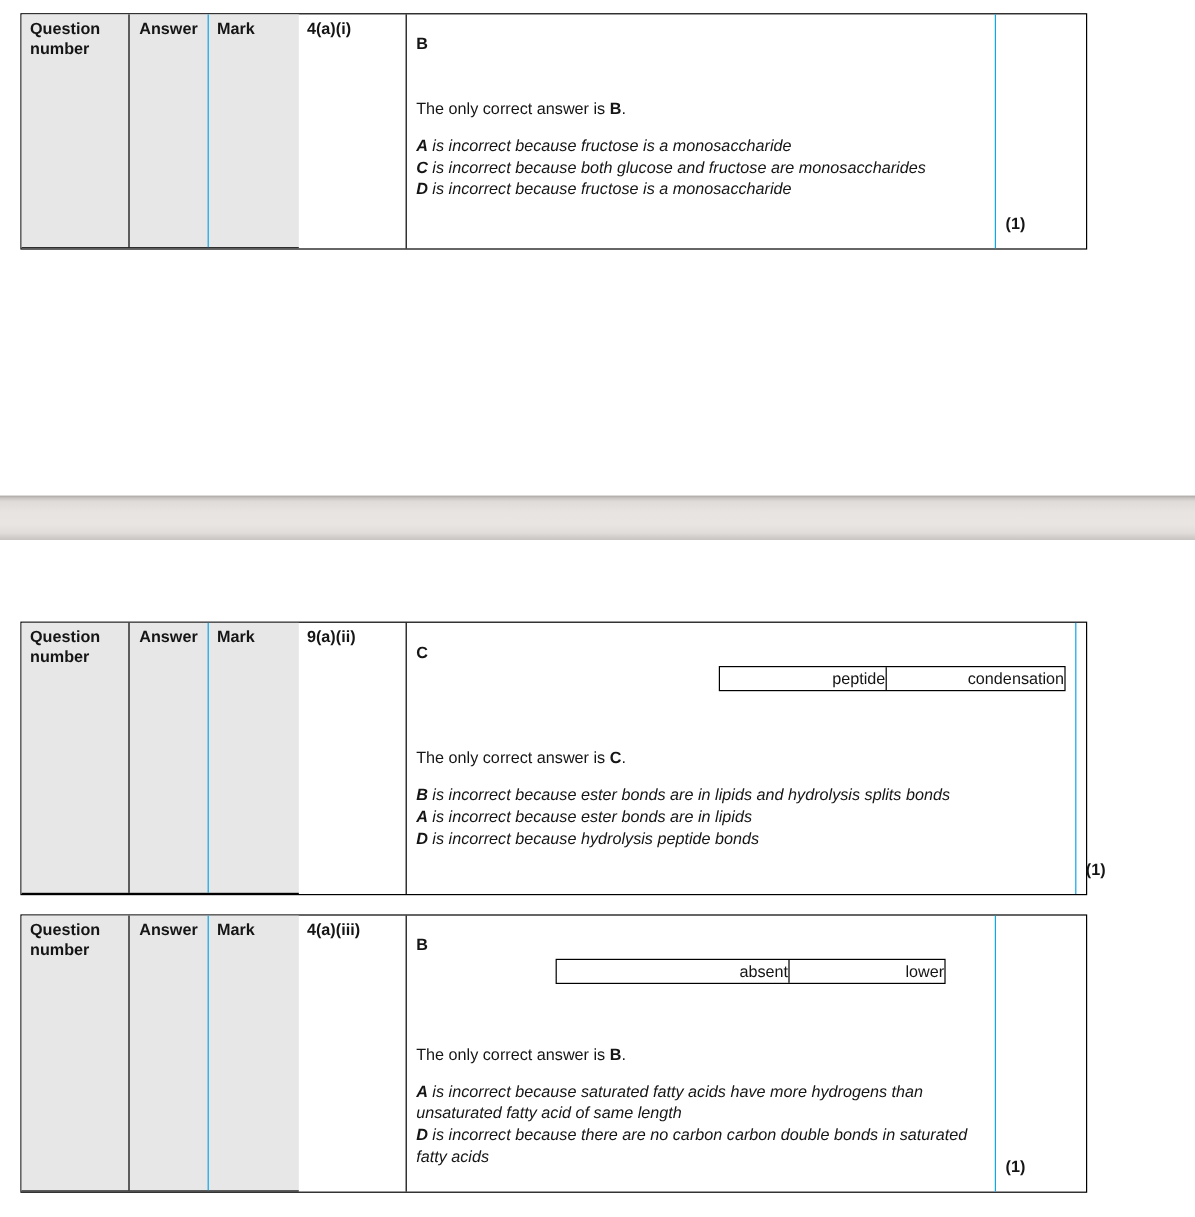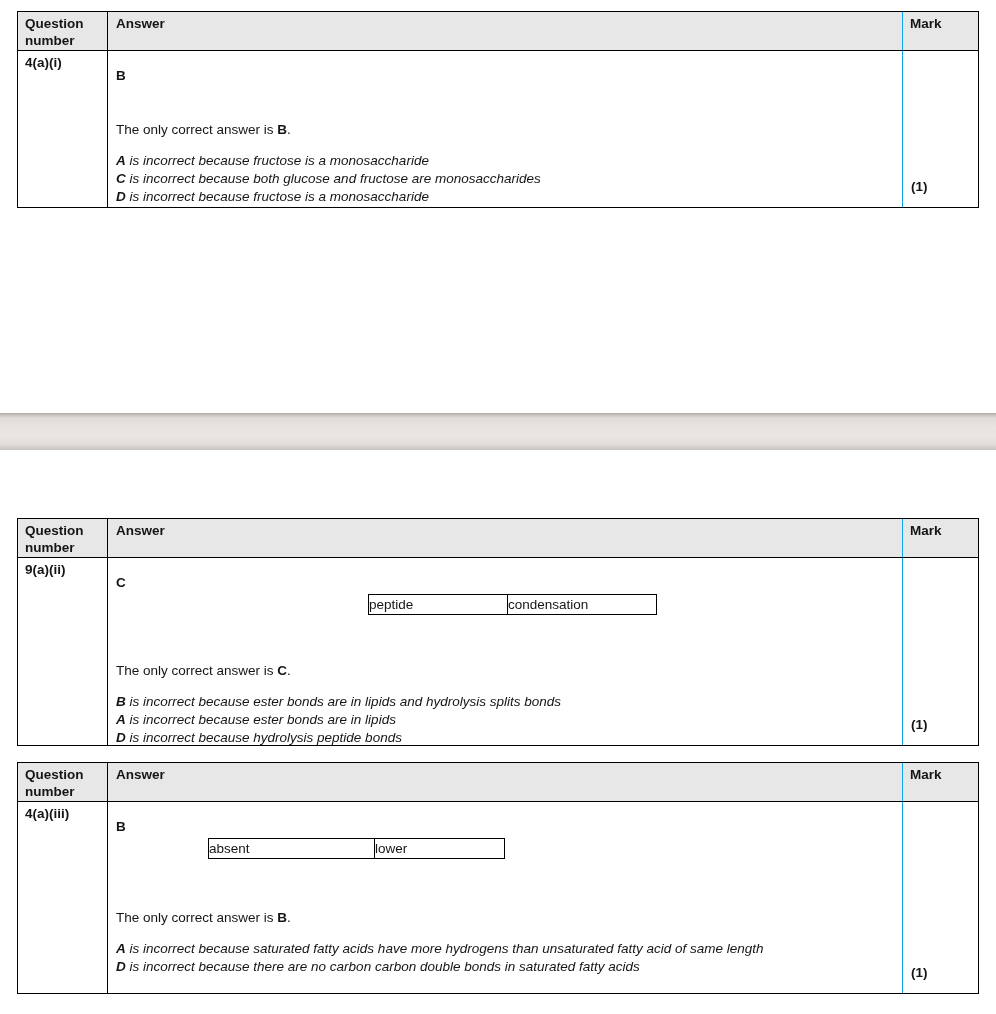--- a/index.html
+++ b/index.html
@@ -15,25 +15,24 @@
     font-family: "Liberation Sans", "DejaVu Sans", sans-serif;
     color: #151515;
     font-size: 13.5px;
     overflow: hidden;
   }
 
   
   .ms-table {
     position: absolute;
     left: 17px;
-    width: 962px;
+    width: 889px;
     border: 1px solid #000;
     box-sizing: border-box;
     display: flex;
-    flex-direction: column;
     background: #fff;
   }
   .ms-table.t1 { top: 11px;  height: 197px; }
   .ms-table.t2 { top: 518px; height: 228px; }
   .ms-table.t3 { top: 762px; height: 232px; }
 
   .trow { display: flex; min-height: 0; }
   .trow.hdr {
     flex: 0 0 38px;
     background: #e7e7e7;
@@ -55,27 +54,27 @@
 
   .answer-letter { font-weight: bold; margin-top: 16px; line-height: 18px; }
 
   .mini-table {
     display: flex;
     border: 1px solid #000;
     margin-top: 2px;
     width: max-content;
   }
   .t2 .mini-table { margin-left: 252px; }
-  .t3 .mini-table { margin-left: 92px; }
+  .t3 .mini-table { margin-left: 116px; padding-left: 28px; }
   .mini-cell {
     box-sizing: border-box;
     height: 19px;
     line-height: 17px;
     padding-top: 1px;
-    text-align: left;
+    text-align: right;
   }
   .mini-cell + .mini-cell { border-left: 1px solid #000; }
   .t2 .mini-cell.c0 { width: 138px; }
   .t2 .mini-cell.c1 { width: 149px; }
   .t3 .mini-cell.c0 { width: 165px; }
   .t3 .mini-cell.c1 { width: 130px; }
 
   .correct-line { line-height: 18px; }
   .t1 .correct-line { margin-top: 36px; }
   .t2 .correct-line { margin-top: 47px; }

